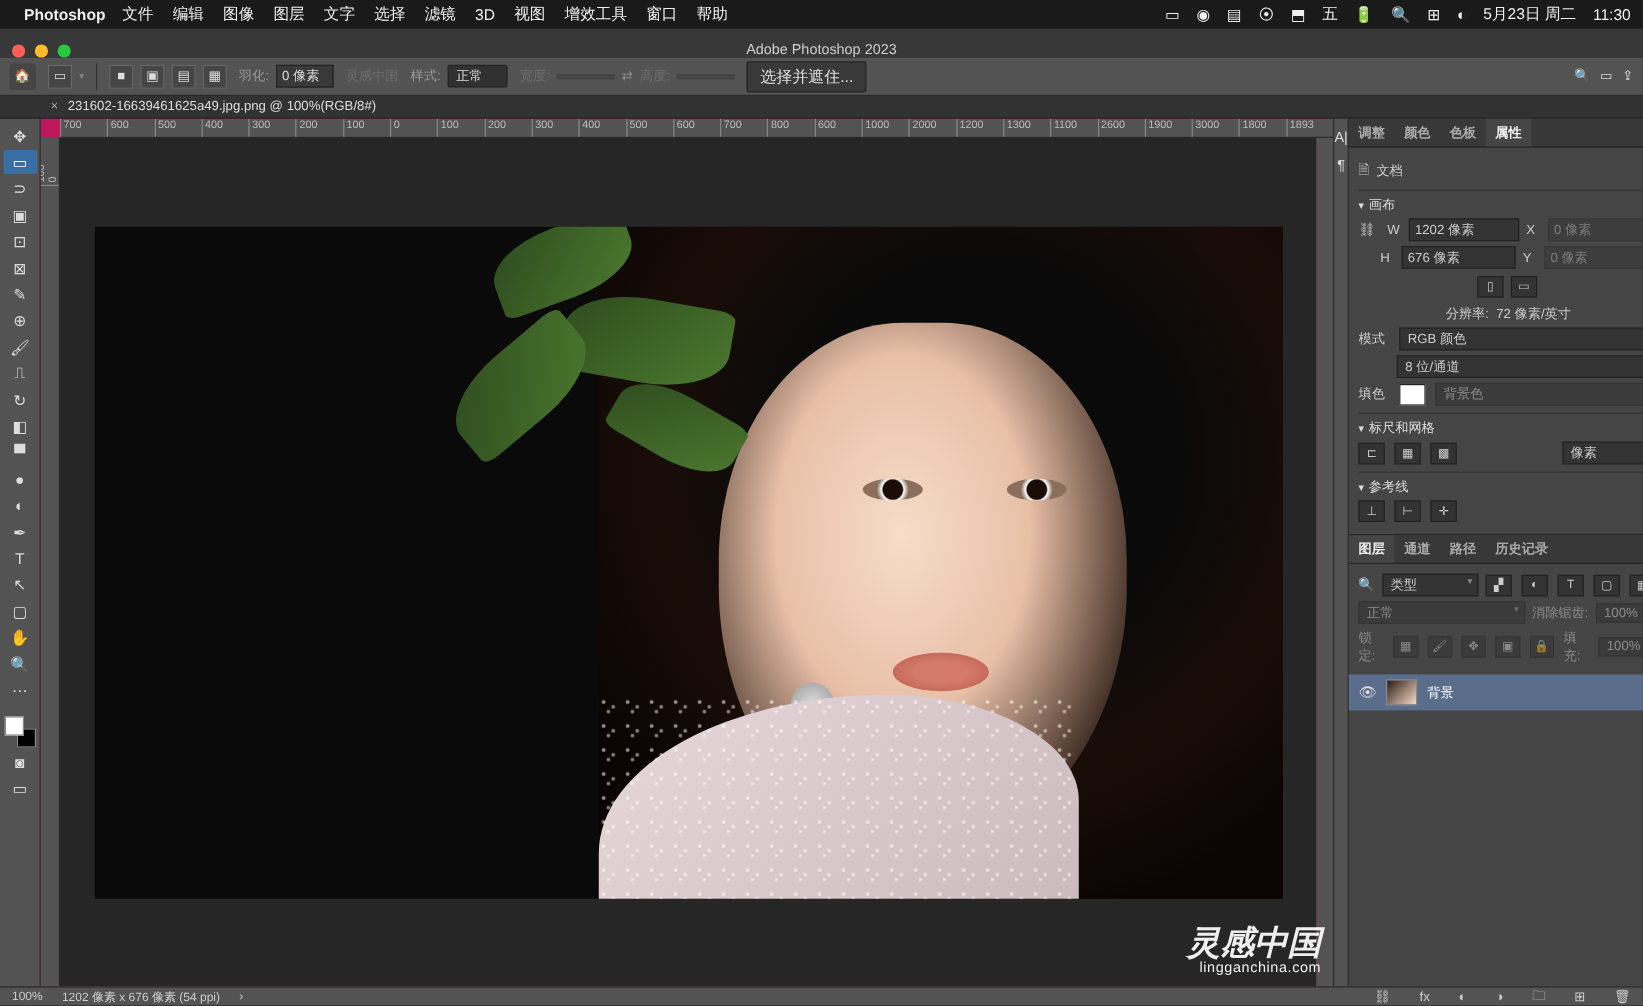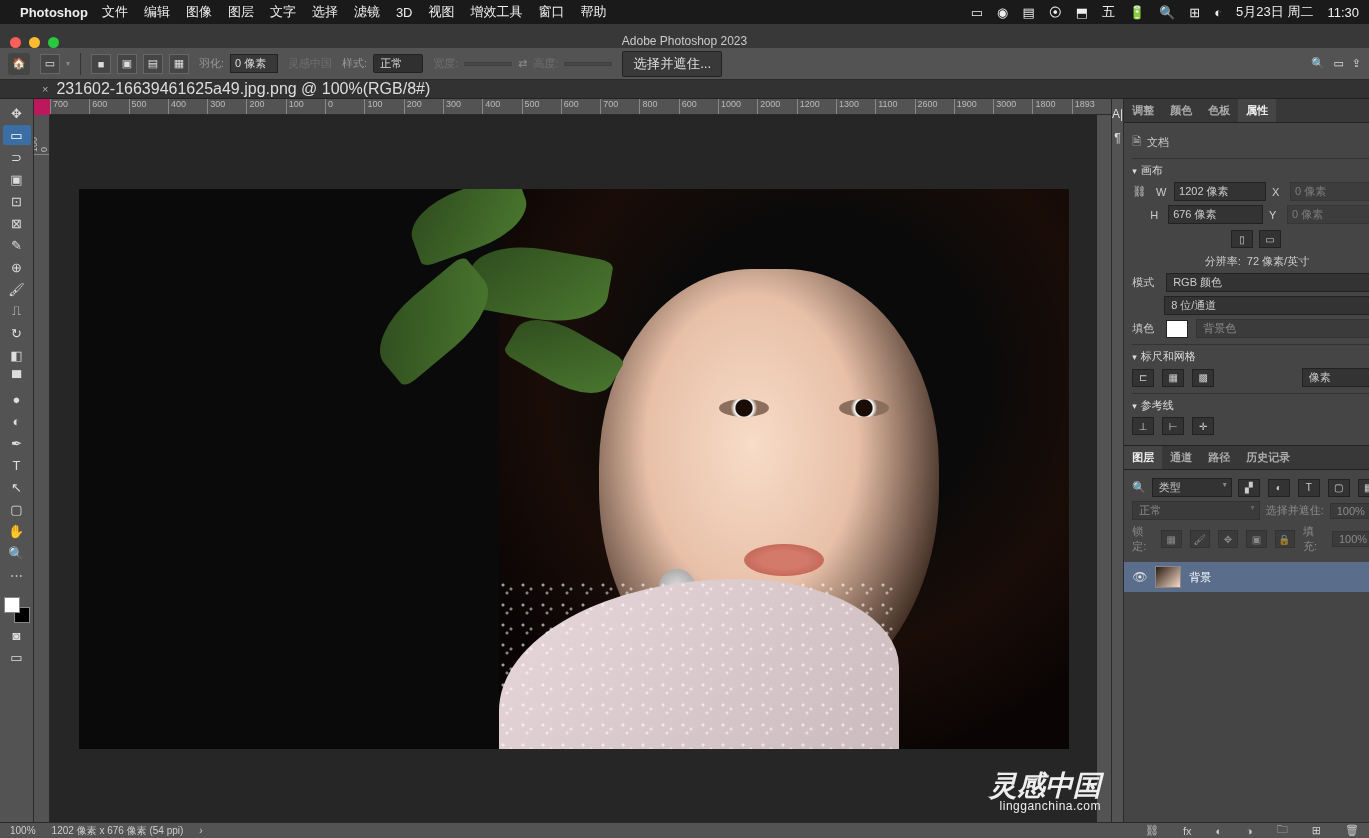--- a/index.html
+++ b/index.html
@@ -25,21 +25,21 @@
 .optbar .home { width: 22px; height: 22px; background: #454545; border-radius: 3px; display: flex; align-items: center; justify-content: center; }
 .optbar .seg { display: flex; align-items: center; gap: 6px; }
 .optbar .iconbtn { width: 20px; height: 20px; background: #454545; border: 1px solid #666; display: flex; align-items: center; justify-content: center; }
 .optbar .sel { background: #303030; border: 1px solid #222; padding: 1px 18px 1px 6px; border-radius: 2px; min-width: 50px; }
 .optbar .inp { background: #393939; border: 1px solid #222; padding: 1px 4px; width: 48px; color: #ddd; }
 .optbar .lbl { color: #999; }
 .optbar .rightopt { margin-left: auto; display: flex; gap: 8px; }
 
 
 .doctab { height: 19px; background: #323232; display: flex; align-items: center; padding-left: 42px; border-bottom:1px solid #222; }
-.doctab .tab { font-size: 16px; color: #ddd; }
+.doctab .tab { font-size: 11px; color: #ddd; }
 .doctab .x { margin-right: 8px; color: #aaa; }
 
 
 .tools { position: absolute; left: 0; top: 99px; width: 34px; bottom: 16px; background: #535353; border-right: 1px solid #2a2a2a; display: flex; flex-direction: column; align-items: center; padding-top: 4px; gap: 2px; }
 .tools .t { width: 28px; height: 20px; display: flex; align-items: center; justify-content: center; font-size: 13px; color: #ddd; border-radius: 2px; }
 .tools .t.sel { background: #3a6ea5; color: #fff; }
 .tools .swatches { margin-top: 10px; position: relative; width: 26px; height: 26px; }
 .tools .fg { position: absolute; width: 16px; height: 16px; background: #fff; border: 1px solid #888; left: 0; top: 0; }
 .tools .bg { position: absolute; width: 16px; height: 16px; background: #000; border: 1px solid #888; right: 0; bottom: 0; }
 
@@ -360,21 +360,21 @@
           <span>🔍</span>
           <span class="dropdown">类型</span>
           <span class="chip">▞</span>
           <span class="chip">◐</span>
           <span class="chip">T</span>
           <span class="chip">▢</span>
           <span class="chip">▦</span>
         </div>
         <div class="prow" style="opacity:.5">
           <span class="dropdown" style="flex:1">正常</span>
-          <span>选择并遮住:</span>
+          <span>消除锯齿:</span>
           <span class="dropdown" style="min-width:40px">100%</span>
         </div>
         <div class="prow" style="opacity:.5">
           <span>锁定:</span>
           <span class="chip">▦</span>
           <span class="chip">🖌</span>
           <span class="chip">✥</span>
           <span class="chip">▣</span>
           <span class="chip">🔒</span>
           <span>填充:</span>

